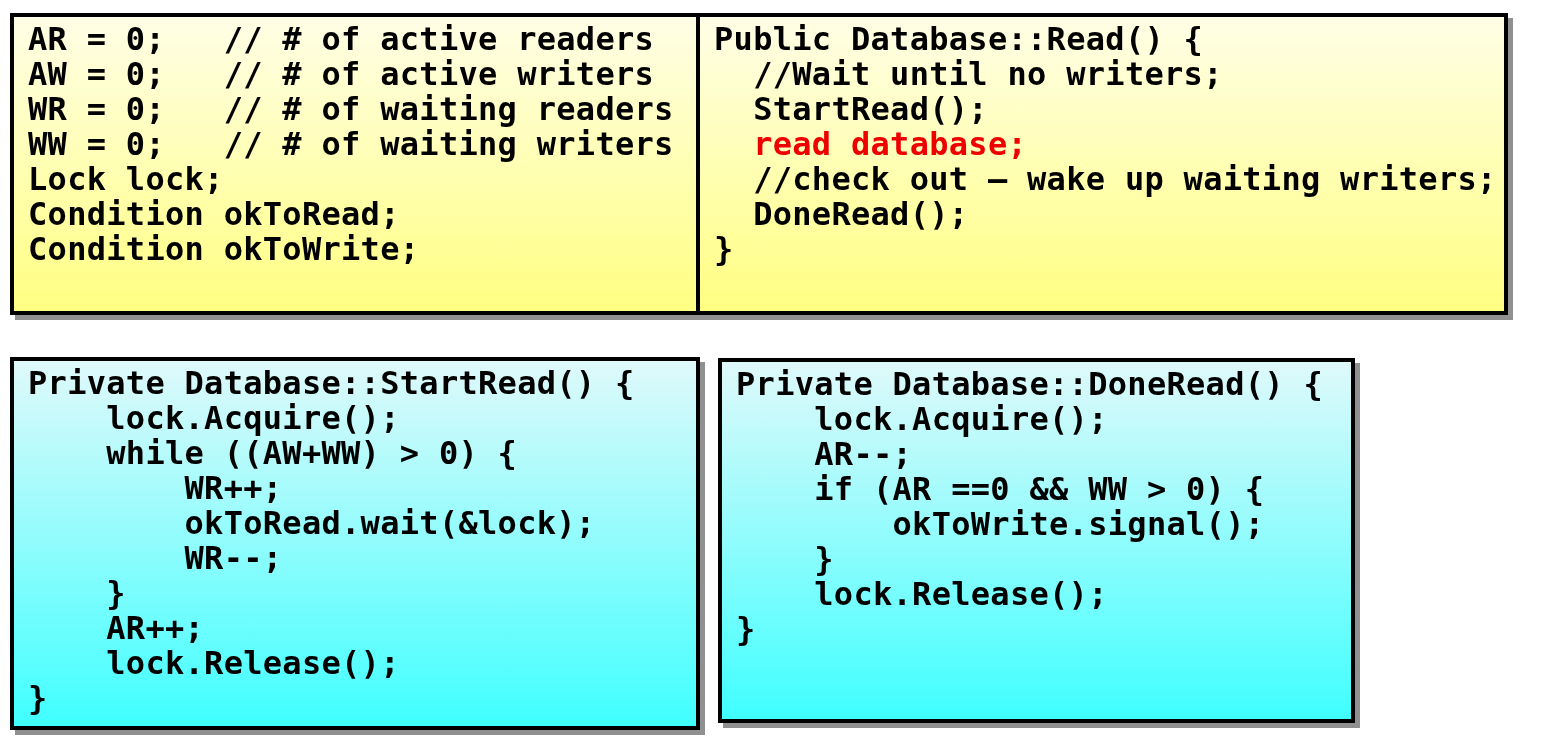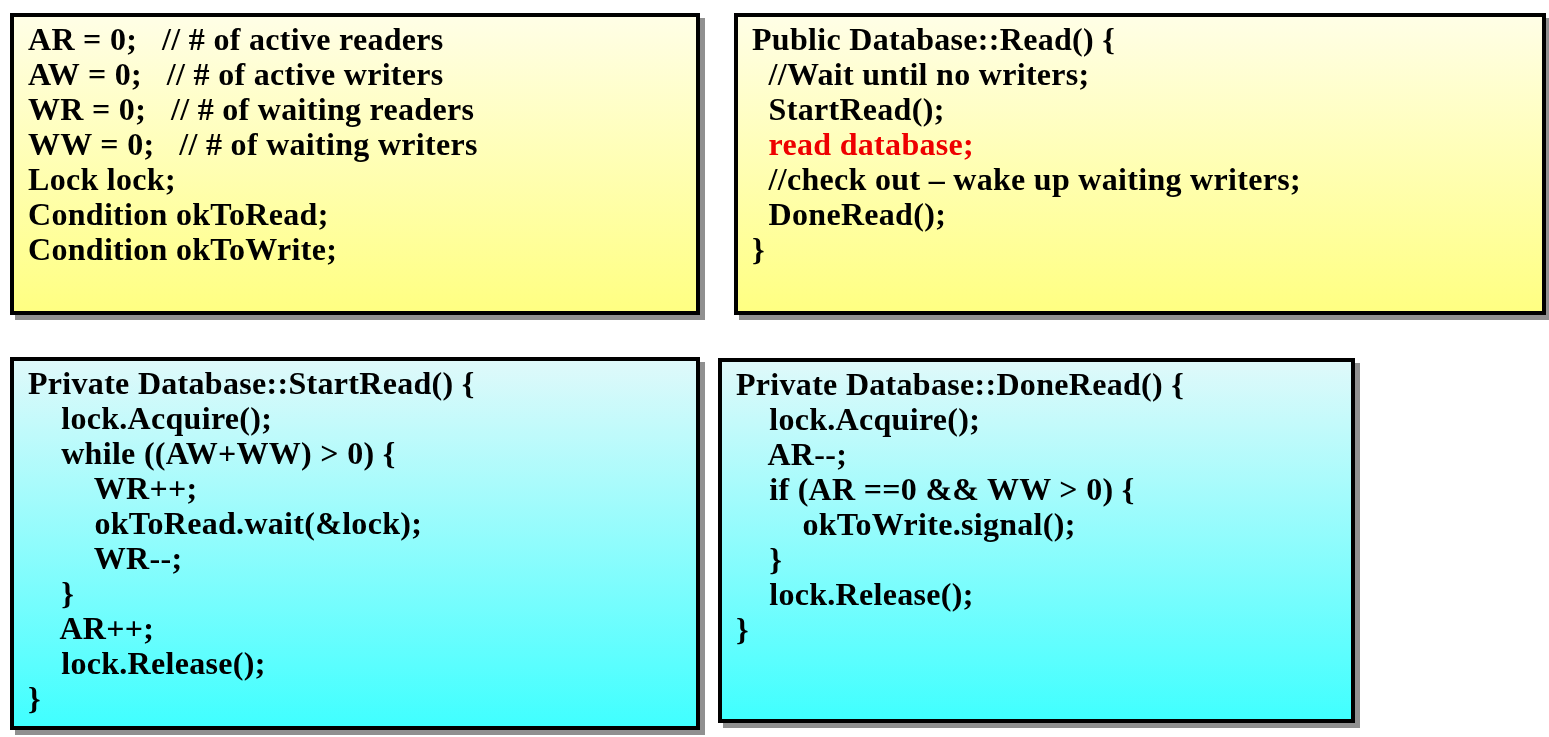--- a/index.html
+++ b/index.html
@@ -15,21 +15,21 @@
   }
   * { margin: 0; padding: 0; box-sizing: border-box; }
   html, body {
     width: 1549px; height: 737px;
     background: var(--page-bg);
     overflow: hidden;
     font-family: "DejaVu Sans Mono", "Liberation Mono", monospace;
   }
   .slide {
     position: relative;
-    width: 1549px; height: 737px; font-family: Liberation Serif, serif;
+    width: 1549px; height: 737px;
   }
   .code-box {
     position: absolute;
     border: 4px solid var(--border-color);
     box-shadow: 5px 5px 0 var(--shadow-color);
     padding: 5px 4px 0 14px;
     font-size: 32px;
     font-weight: bold;
     line-height: 35px;
     letter-spacing: 0.3px;
@@ -38,21 +38,21 @@
     overflow: hidden;
   }
   .theme-yellow {
     background: linear-gradient(180deg, var(--yellow-top) 0%, var(--yellow-bottom) 100%);
   }
   .theme-cyan {
     background: linear-gradient(180deg, var(--cyan-top) 0%, var(--cyan-bottom) 100%);
     margin-top: 12px;
   }
   .box-tl { left: 10px;  top: 13px;  width: 690px; height: 302px; }
-  .box-tr { left: 734px; top: 13px;  width: 812px; height: 302px; }
+  .box-tr { left: 696px; top: 13px;  width: 812px; height: 302px; }
   .box-bl { left: 10px;  top: 345px; width: 690px; height: 373px; }
   .box-br { left: 718px; top: 346px; width: 637px; height: 365px; }
   .code-line { white-space: pre; }
   .code-line.highlight { color: var(--highlight-color); }
 </style>
 </head>
 <body>
 
 <main class="slide">
   <section class="code-box theme-yellow box-tl"><div class="code-line">AR = 0;   // # of active readers</div><div class="code-line">AW = 0;   // # of active writers</div><div class="code-line">WR = 0;   // # of waiting readers</div><div class="code-line">WW = 0;   // # of waiting writers</div><div class="code-line">Lock lock;</div><div class="code-line">Condition okToRead;</div><div class="code-line">Condition okToWrite;</div></section>

